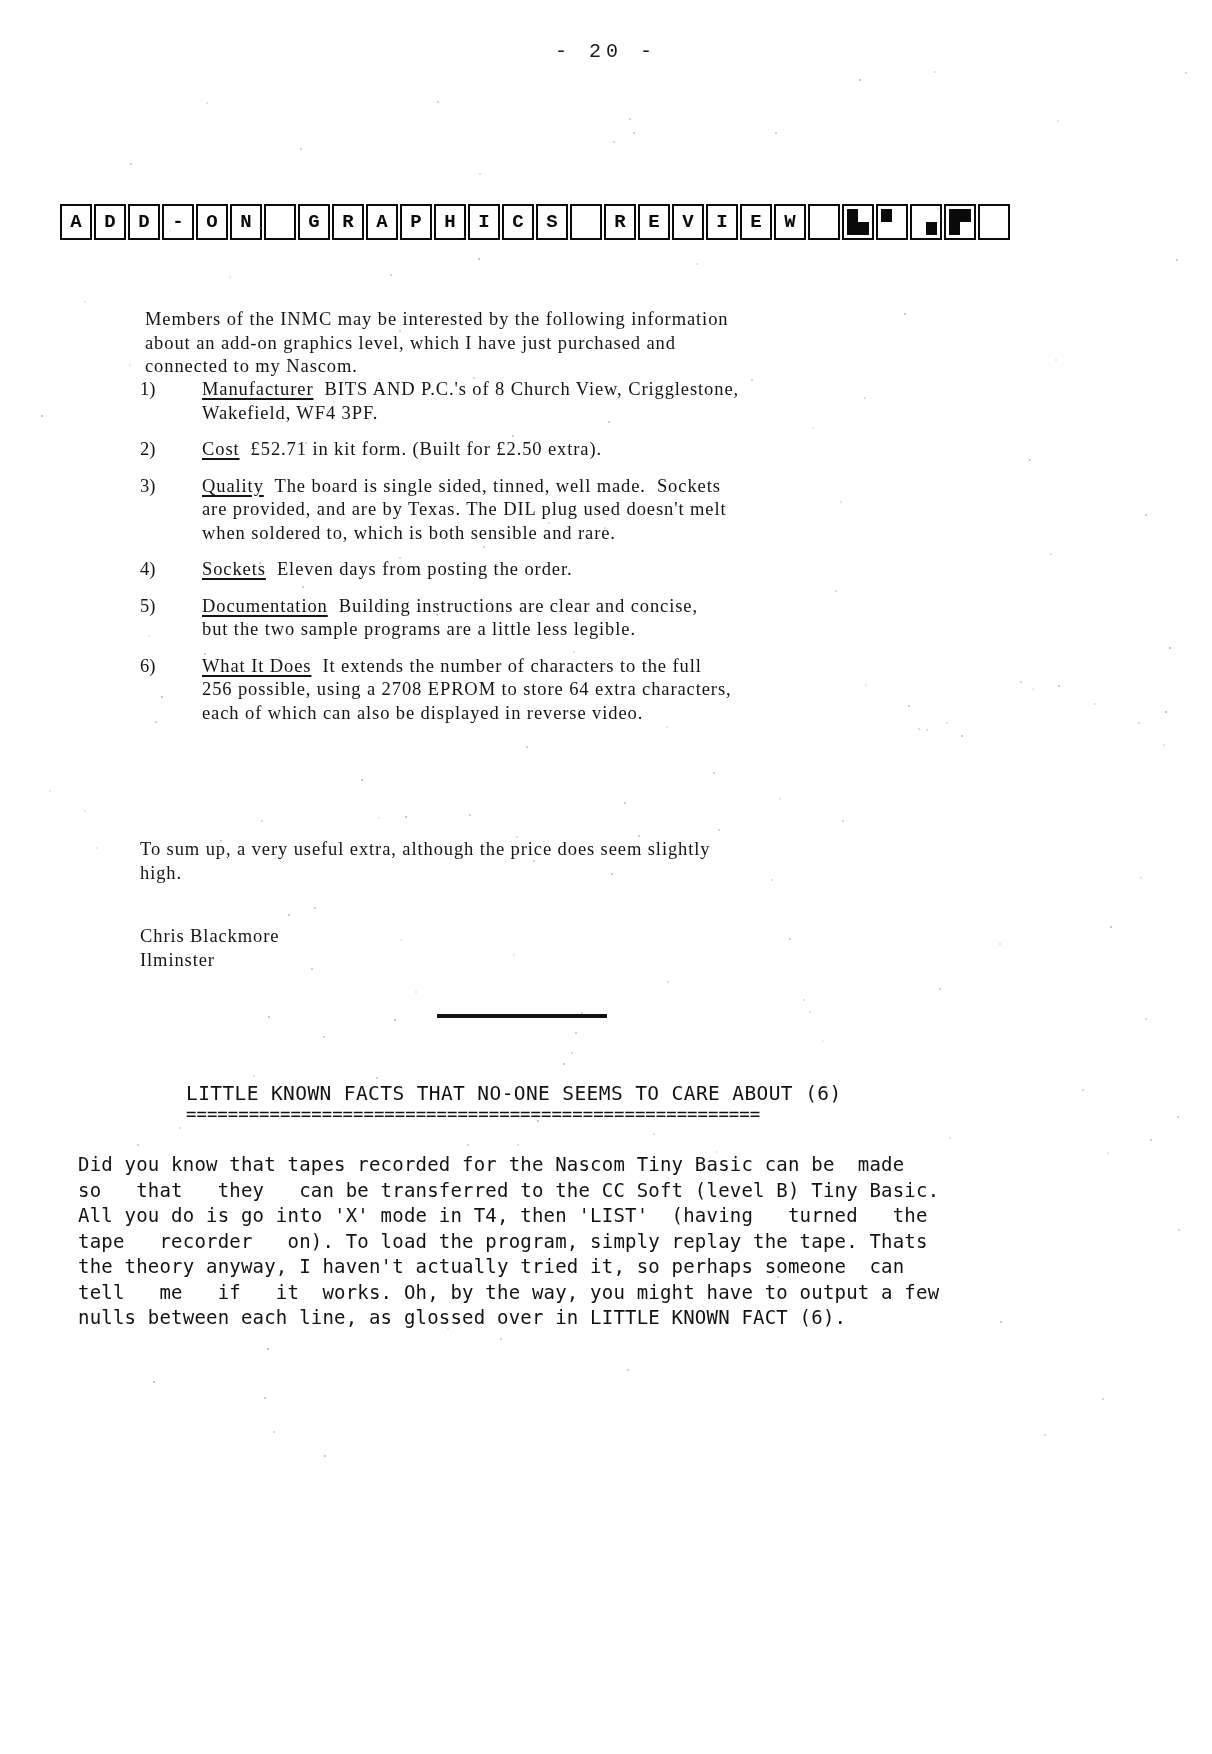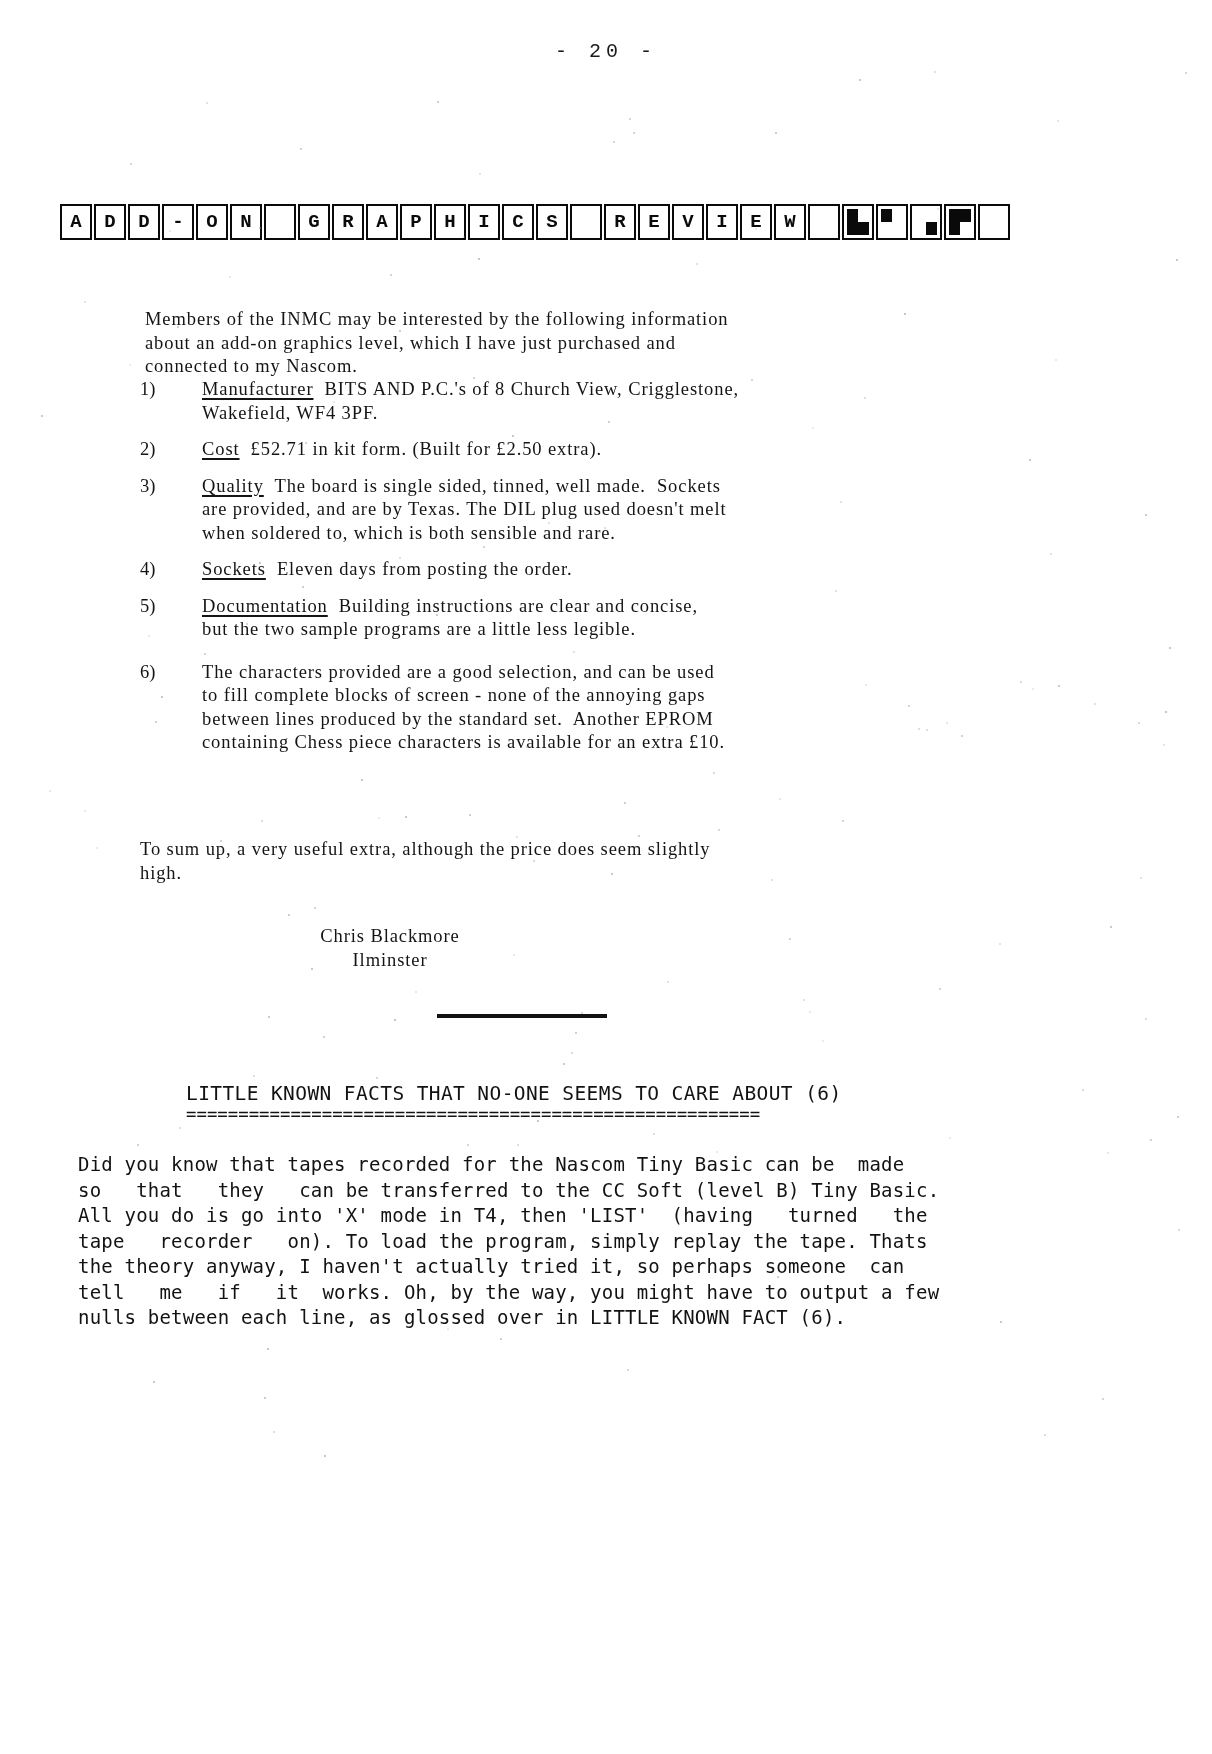--- a/index.html
+++ b/index.html
@@ -51,21 +51,21 @@
     position:absolute;
     font-family:"Liberation Serif", serif;
     font-size:18.5px;
     line-height:23.5px;
     letter-spacing:0.9px;
     color:#141414;
     white-space:pre-wrap;
   }
   .tw.intro  { left:145px; top:308px;  width:920px; }
   .tw.sumup  { left:140px; top:838px;  width:935px; }
-  .tw.sig    { left:140px; top:925px;  width:500px;text-align:center; }
+  .tw.sig    { left:140px; top:925px;  width:500px; }
 
   
   .list { position:absolute; left:140px; top:378px; width:935px; }
   .li { position:relative; margin-bottom:13px; }
   .li-num {
     position:absolute; left:0; top:0;
     font-family:"Liberation Serif", serif;
     font-size:18.5px; line-height:23.5px;
     color:#141414;
   }
@@ -191,24 +191,23 @@
       <div class="li-num">4)</div>
       <div class="li-body"><span class="u">Sockets</span><span>  Eleven days from posting the order.</span></div>
     </div>
     <div class="li">
       <div class="li-num">5)</div>
       <div class="li-body"><span class="u">Documentation</span><span>  Building instructions are clear and concise,
 but the two sample programs are a little less legible.</span></div>
     </div>
     <div class="li">
       <div class="li-num">6)</div>
-      <div class="sub-para">The characters provided are a good selection, and can be used
-to fill complete blocks of screen - none of the annoying gaps
-between lines produced by the standard set.  Another EPROM
-containing Chess piece characters is available for an extra £10.</div>
+      <div class="li-body"><span class="u">What It Does</span><span>  It extends the number of characters to the full
+256 possible, using a 2708 EPROM to store 64 extra characters,
+each of which can also be displayed in reverse video.</span></div>
     </div>
   </div>
 
 <div class="tw sumup">To sum up, a very useful extra, although the price does seem slightly
 high.</div>
 
 <div class="tw sig">Chris Blackmore
 Ilminster</div>
 
 <div class="rule"></div>

